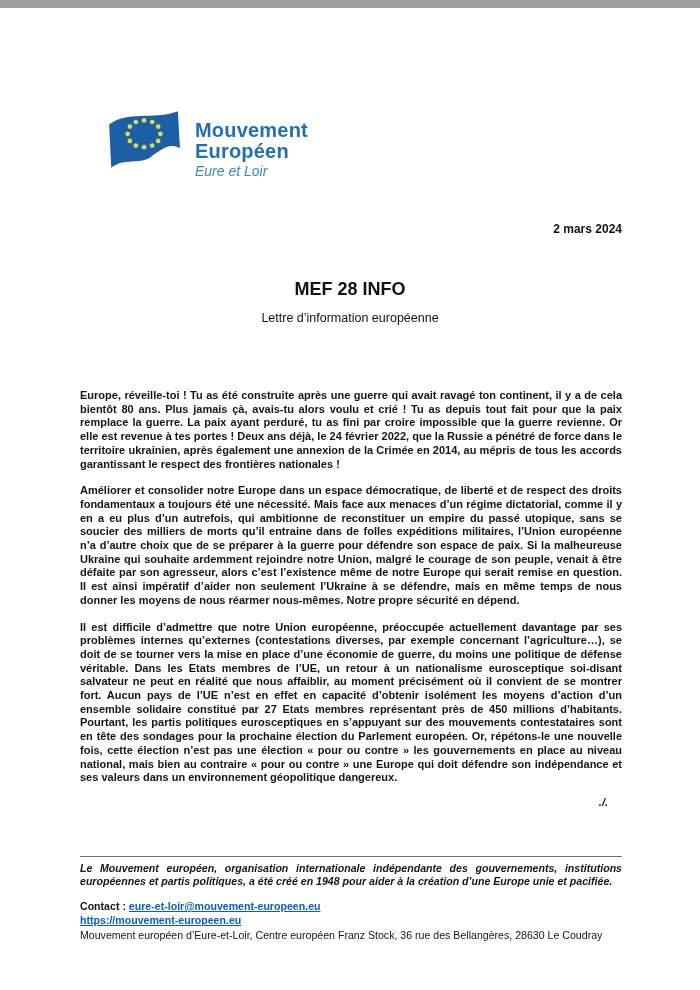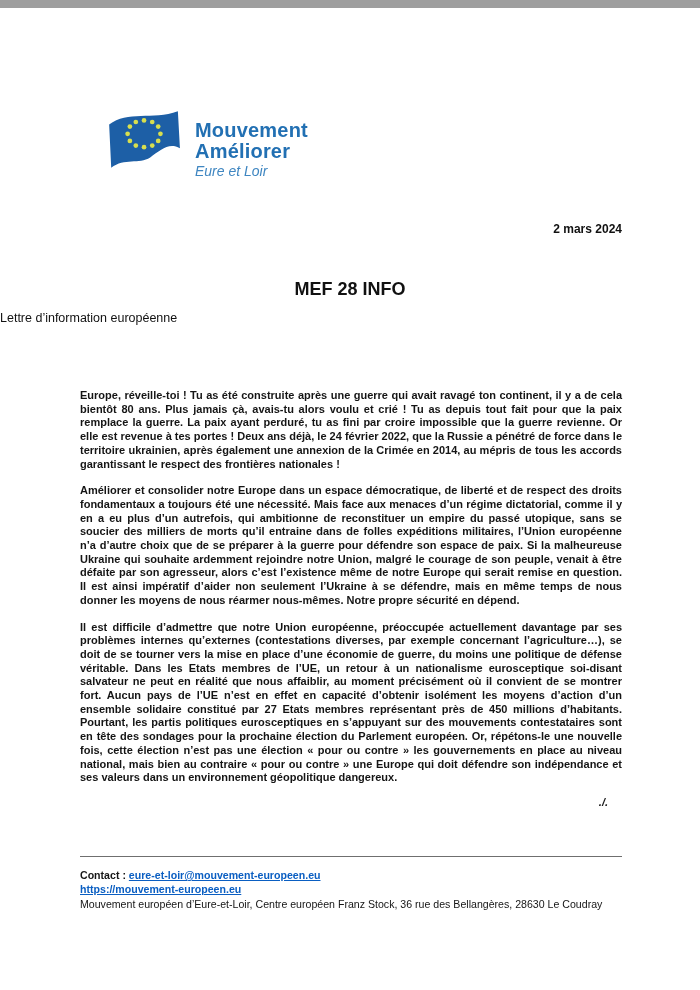--- a/index.html
+++ b/index.html
@@ -50,21 +50,21 @@
     left: 0; right: 0;
     text-align: center;
     font-size: 18px;
     font-weight: bold;
     color: #111;
   }
   .doc-subtitle {
     position: absolute;
     top: 303px;
     left: 0; right: 0;
-    text-align: left;
+    text-align: center;
     font-size: 12.5px;
     font-weight: 500;
     color: #111;
   }
   .body-text {
     position: absolute;
     left: 80px;
     top: 381px;
     width: 542px;
     font-size: 11px;
@@ -130,39 +130,40 @@
           <circle cx="26.2" cy="34" r="2.3"></circle>
           <circle cx="32" cy="38.5" r="2.3"></circle>
           <circle cx="40" cy="40" r="2.3"></circle>
           <circle cx="48" cy="38.5" r="2.3"></circle>
           <circle cx="53.8" cy="34" r="2.3"></circle>
         </g>
       </svg>
     </span>
     <div class="logo-text">
       <div class="logo-name">Mouvement</div>
-      <div class="logo-name">Améliorer</div>
+      <div class="logo-name">Européen</div>
       <div class="logo-region">Eure et Loir</div>
     </div>
   </div>
 
   <div class="date-line">2 mars 2024</div>
 
   <div class="doc-title">MEF 28 INFO</div>
   <div class="doc-subtitle">Lettre d’information européenne</div>
 
   <div class="body-text">
     <p>Europe, réveille-toi ! Tu as été construite après une guerre qui avait ravagé ton continent, il y a de cela bientôt 80 ans. Plus jamais çà, avais-tu alors voulu et crié ! Tu as depuis tout fait pour que la paix remplace la guerre. La paix ayant perduré, tu as fini par croire impossible que la guerre revienne. Or elle est revenue à tes portes ! Deux ans déjà, le 24 février 2022, que la Russie a pénétré de force dans le territoire ukrainien, après également une annexion de la Crimée en 2014, au mépris de tous les accords garantissant le respect des frontières nationales !</p>
     <p>Améliorer et consolider notre Europe dans un espace démocratique, de liberté et de respect des droits fondamentaux a toujours été une nécessité. Mais face aux menaces d’un régime dictatorial, comme il y en a eu plus d’un autrefois, qui ambitionne de reconstituer un empire du passé utopique, sans se soucier des milliers de morts qu’il entraine dans de folles expéditions militaires, l’Union européenne n’a d’autre choix que de se préparer à la guerre pour défendre son espace de paix. Si la malheureuse Ukraine qui souhaite ardemment rejoindre notre Union, malgré le courage de son peuple, venait à être défaite par son agresseur, alors c’est l’existence même de notre Europe qui serait remise en question. Il est ainsi impératif d’aider non seulement l’Ukraine à se défendre, mais en même temps de nous donner les moyens de nous réarmer nous-mêmes. Notre propre sécurité en dépend.</p>
     <p>Il est difficile d’admettre que notre Union européenne, préoccupée actuellement davantage par ses problèmes internes qu’externes (contestations diverses, par exemple concernant l’agriculture…), se doit de se tourner vers la mise en place d’une économie de guerre, du moins une politique de défense véritable. Dans les Etats membres de l’UE, un retour à un nationalisme eurosceptique soi-disant salvateur ne peut en réalité que nous affaiblir, au moment précisément où il convient de se montrer fort. Aucun pays de l’UE n’est en effet en capacité d’obtenir isolément les moyens d’action d’un ensemble solidaire constitué par 27 Etats membres représentant près de 450 millions d’habitants. Pourtant, les partis politiques eurosceptiques en s’appuyant sur des mouvements contestataires sont en tête des sondages pour la prochaine élection du Parlement européen. Or, répétons-le une nouvelle fois, cette élection n’est pas une élection « pour ou contre » les gouvernements en place au niveau national, mais bien au contraire « pour ou contre » une Europe qui doit défendre son indépendance et ses valeurs dans un environnement géopolitique dangereux.</p>
     <div class="end-mark">./.</div>
   </div>
 
   <div class="footer">
     <hr class="footer-divider">
+    <div class="footer-about">Le Mouvement européen, organisation internationale indépendante des gouvernements, institutions européennes et partis politiques, a été créé en 1948 pour aider à la création d’une Europe unie et pacifiée.</div>
     <div class="contact-line">
       <span>Contact : </span><a class="link" href="#">eure-et-loir@mouvement-europeen.eu</a>
     </div>
     <div class="website-line">
       <a class="link" href="#">https://mouvement-europeen.eu</a>
     </div>
     <div class="address-line">Mouvement européen d’Eure-et-Loir, Centre européen Franz Stock, 36 rue des Bellangères, 28630 Le Coudray</div>
   </div>
 
 </div>

